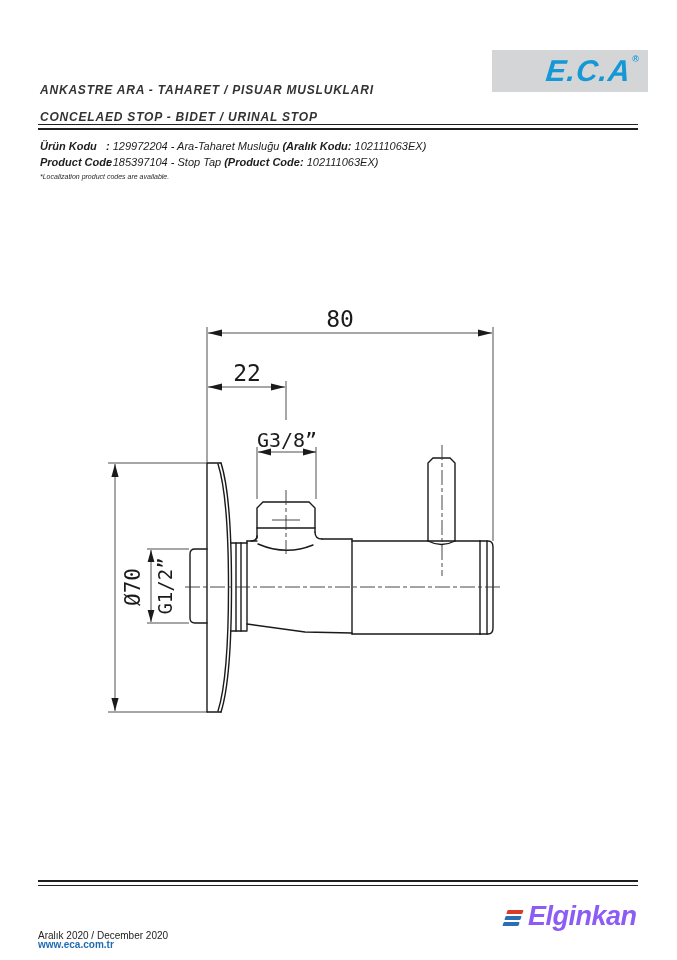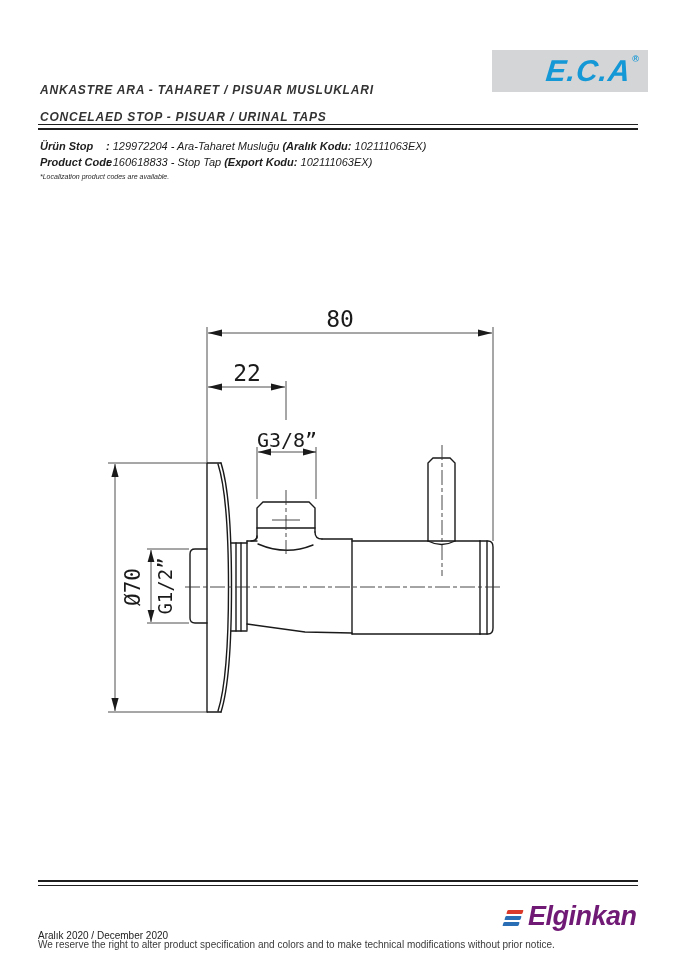--- a/index.html
+++ b/index.html
@@ -41,45 +41,45 @@
   }
   
   .footer-text{position:absolute;left:38px;top:887px;font-size:10px;color:#3a3a3a;line-height:9.4px;margin-top:44px;}
   .f-date{color:#222;}
   .f-web{color:#1f6cb0;font-weight:bold;}
   .elginkan{position:absolute;left:505px;top:901px;display:flex;align-items:center;}
   .elg-bars{display:flex;flex-direction:column;gap:2px;transform:skewX(-18deg);margin-right:7px;margin-top:3px;}
   .elg-bar{width:16px;height:4px;border-radius:1px;}
   .elg-bar.red{background:#d93a2b;}
   .elg-bar.blue{background:#2a6eb5;}
-  .elg-text{font-size:27px;font-weight:bold;font-style:italic;color:#701a75;letter-spacing:-0.5px;}
+  .elg-text{font-size:27px;font-weight:bold;font-style:italic;color:#8b5cf6;letter-spacing:-0.5px;}
 </style>
 </head>
 <body>
 
 <div class="page">
 
   <div class="eca-logo">
     <span class="eca-text">E.C.A</span>
     <span class="eca-reg">®</span>
   </div>
 
   <div class="title">
     <div>ANKASTRE ARA - TAHARET / PISUAR MUSLUKLARI</div>
-    <div>CONCELAED STOP - PISUAR / URINAL TAPS</div>
+    <div>CONCELAED STOP - BIDET / URINAL STOP</div>
   </div>
 
   <div class="rule rule-header"></div>
 
   <div class="product">
     <div class="prow">
-      <span class="plabel">Ürün Stop</span><span class="psep">:</span><span class="pval">129972204 - Ara-Taharet Musluğu</span><span class="pparen">(Aralık Kodu:</span><span class="pval"> 102111063EX)</span>
+      <span class="plabel">Ürün Kodu</span><span class="psep">:</span><span class="pval">129972204 - Ara-Taharet Musluğu</span><span class="pparen">(Aralık Kodu:</span><span class="pval"> 102111063EX)</span>
     </div>
     <div class="prow">
-      <span class="plabel">Product Code</span><span class="psep">:</span><span class="pval">160618833 - Stop Tap</span><span class="pparen">(Export Kodu:</span><span class="pval"> 102111063EX)</span>
+      <span class="plabel">Product Code</span><span class="psep">:</span><span class="pval">185397104 - Stop Tap</span><span class="pparen">(Product Code:</span><span class="pval"> 102111063EX)</span>
     </div>
     <div class="pnote">*Localization product codes are available.</div>
   </div>
 
   <svg class="drawing" viewBox="0 0 677 960">
 
     <g stroke="#222222" stroke-width="0.8" fill="none">
 
       <line x1="207" y1="327" x2="207" y2="462"></line>
       <line x1="493" y1="327" x2="493" y2="541"></line>
@@ -161,21 +161,21 @@
       <text x="287" y="447" font-size="20" text-anchor="middle">G3/8”</text>
       <text x="140" y="587" font-size="21" text-anchor="middle" transform="rotate(-90 140 587)">Ø70</text>
       <text x="172" y="586" font-size="19" text-anchor="middle" transform="rotate(-90 172 586)">G1/2”</text>
     </g>
   </svg>
 
   <div class="rule rule-footer"></div>
 
   <div class="footer-text">
     <div class="f-date">Aralık 2020 / December 2020</div>
-    <div>We reserve the right to alter product specification and colors and to make technical modifications without prior notice.</div>
+    <div class="f-web">www.eca.com.tr</div>
   </div>
 
   <div class="elginkan">
     <div class="elg-bars">
       <span class="elg-bar red"></span>
       <span class="elg-bar blue"></span>
       <span class="elg-bar blue"></span>
     </div>
     <span class="elg-text">Elginkan</span>
   </div>

